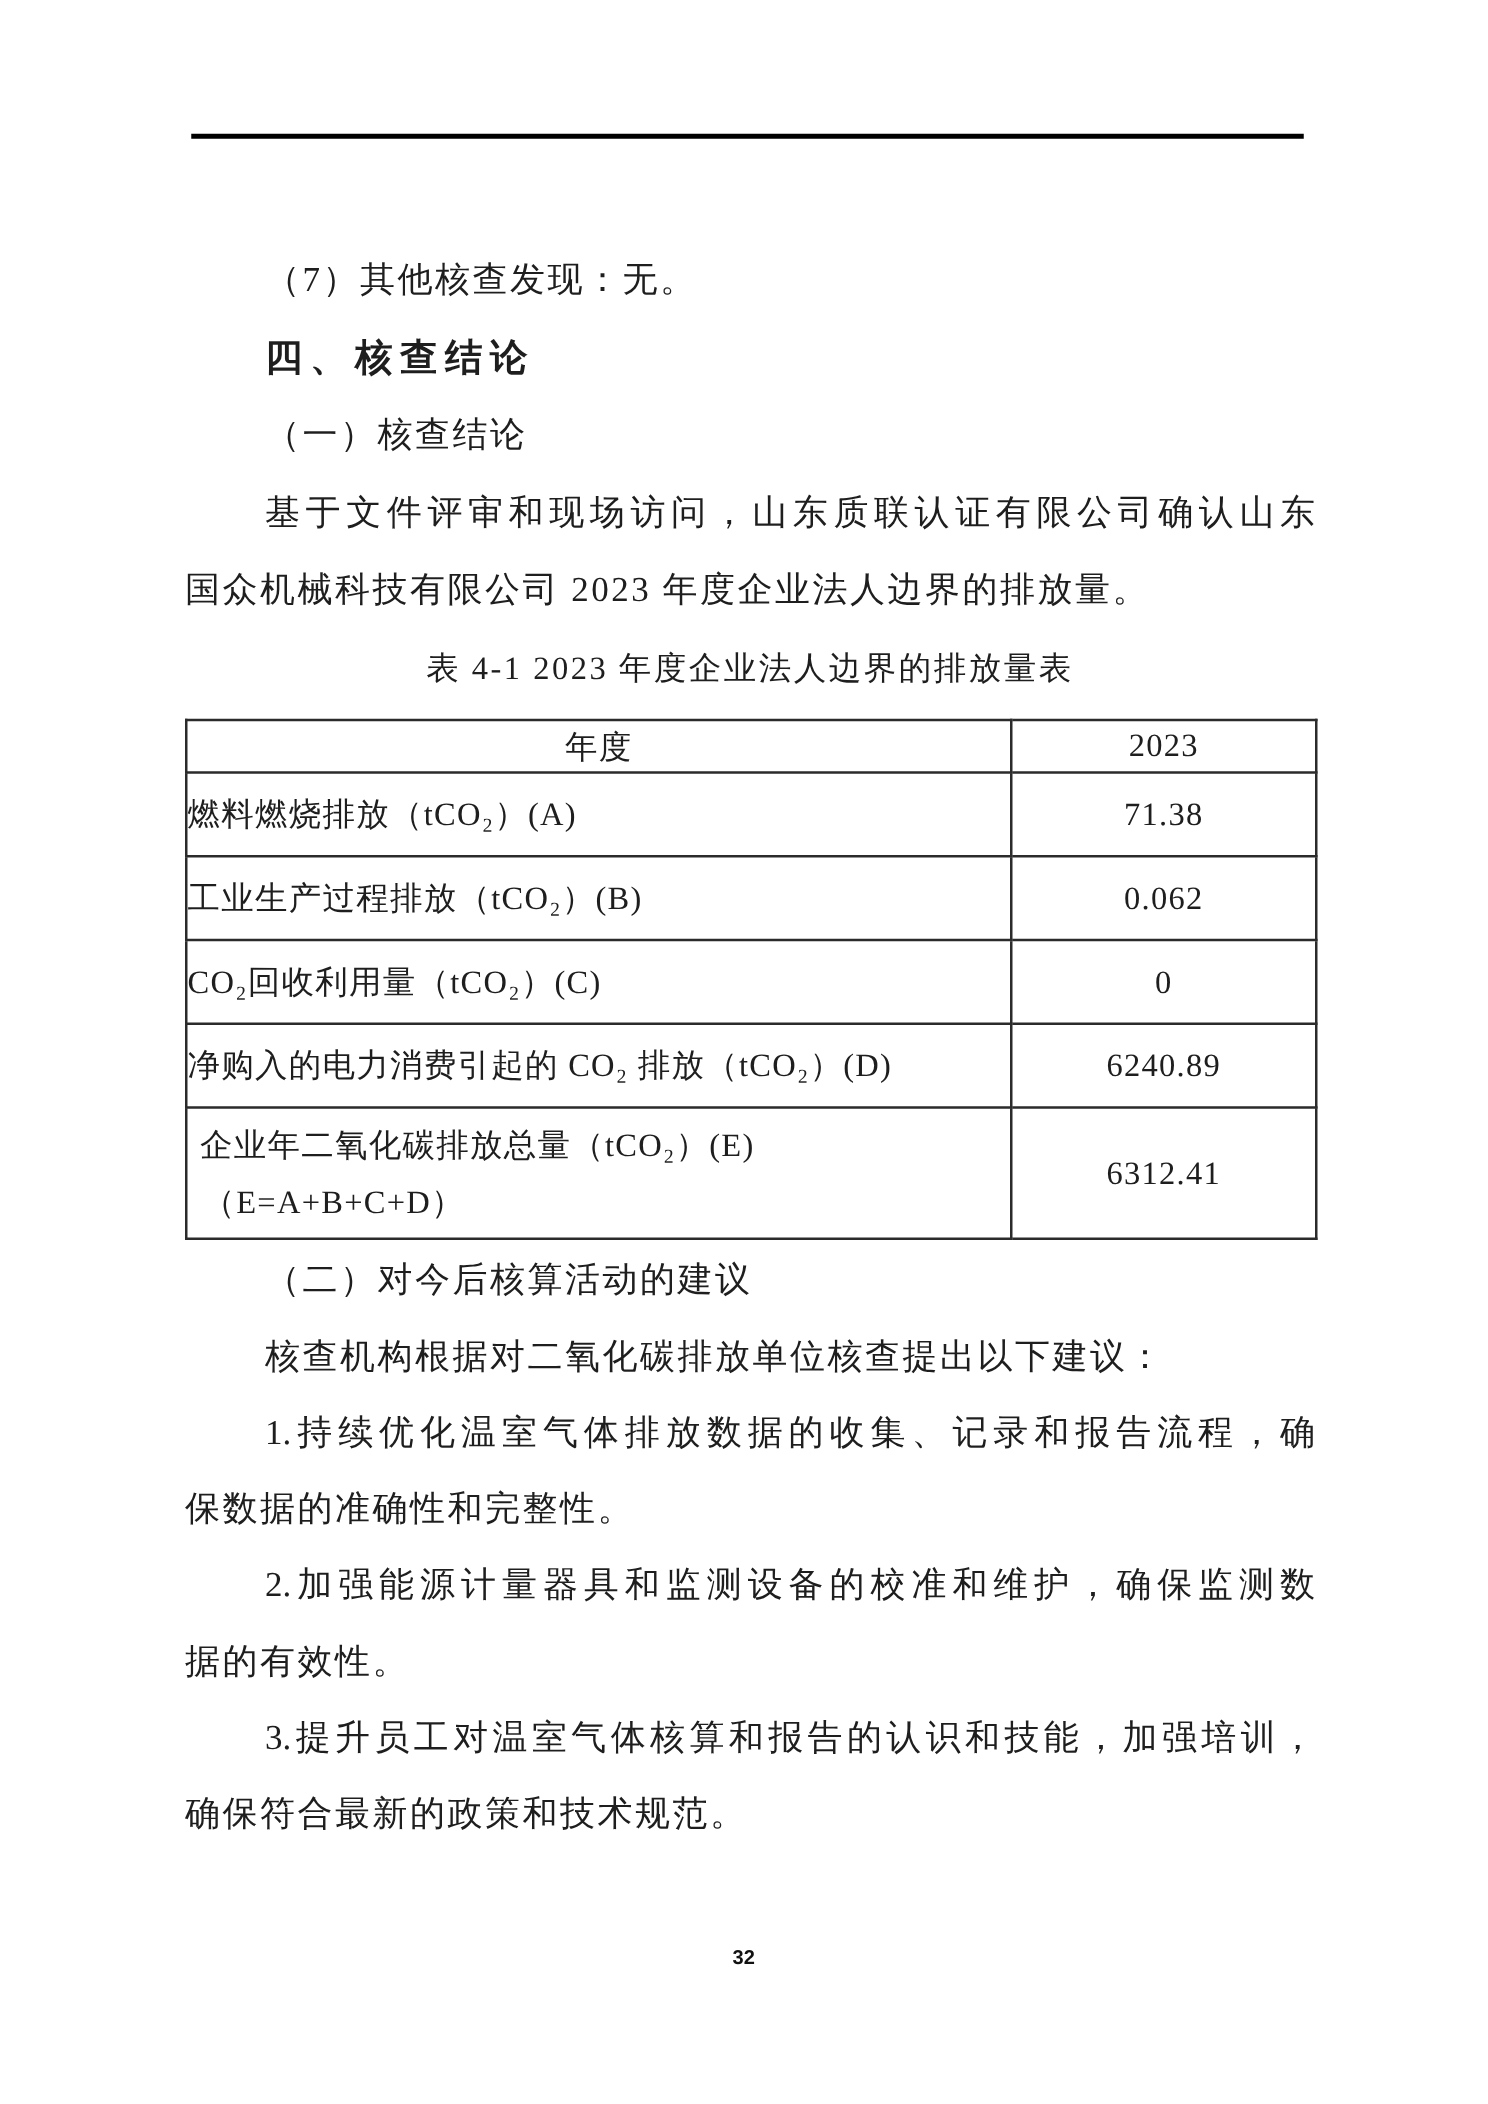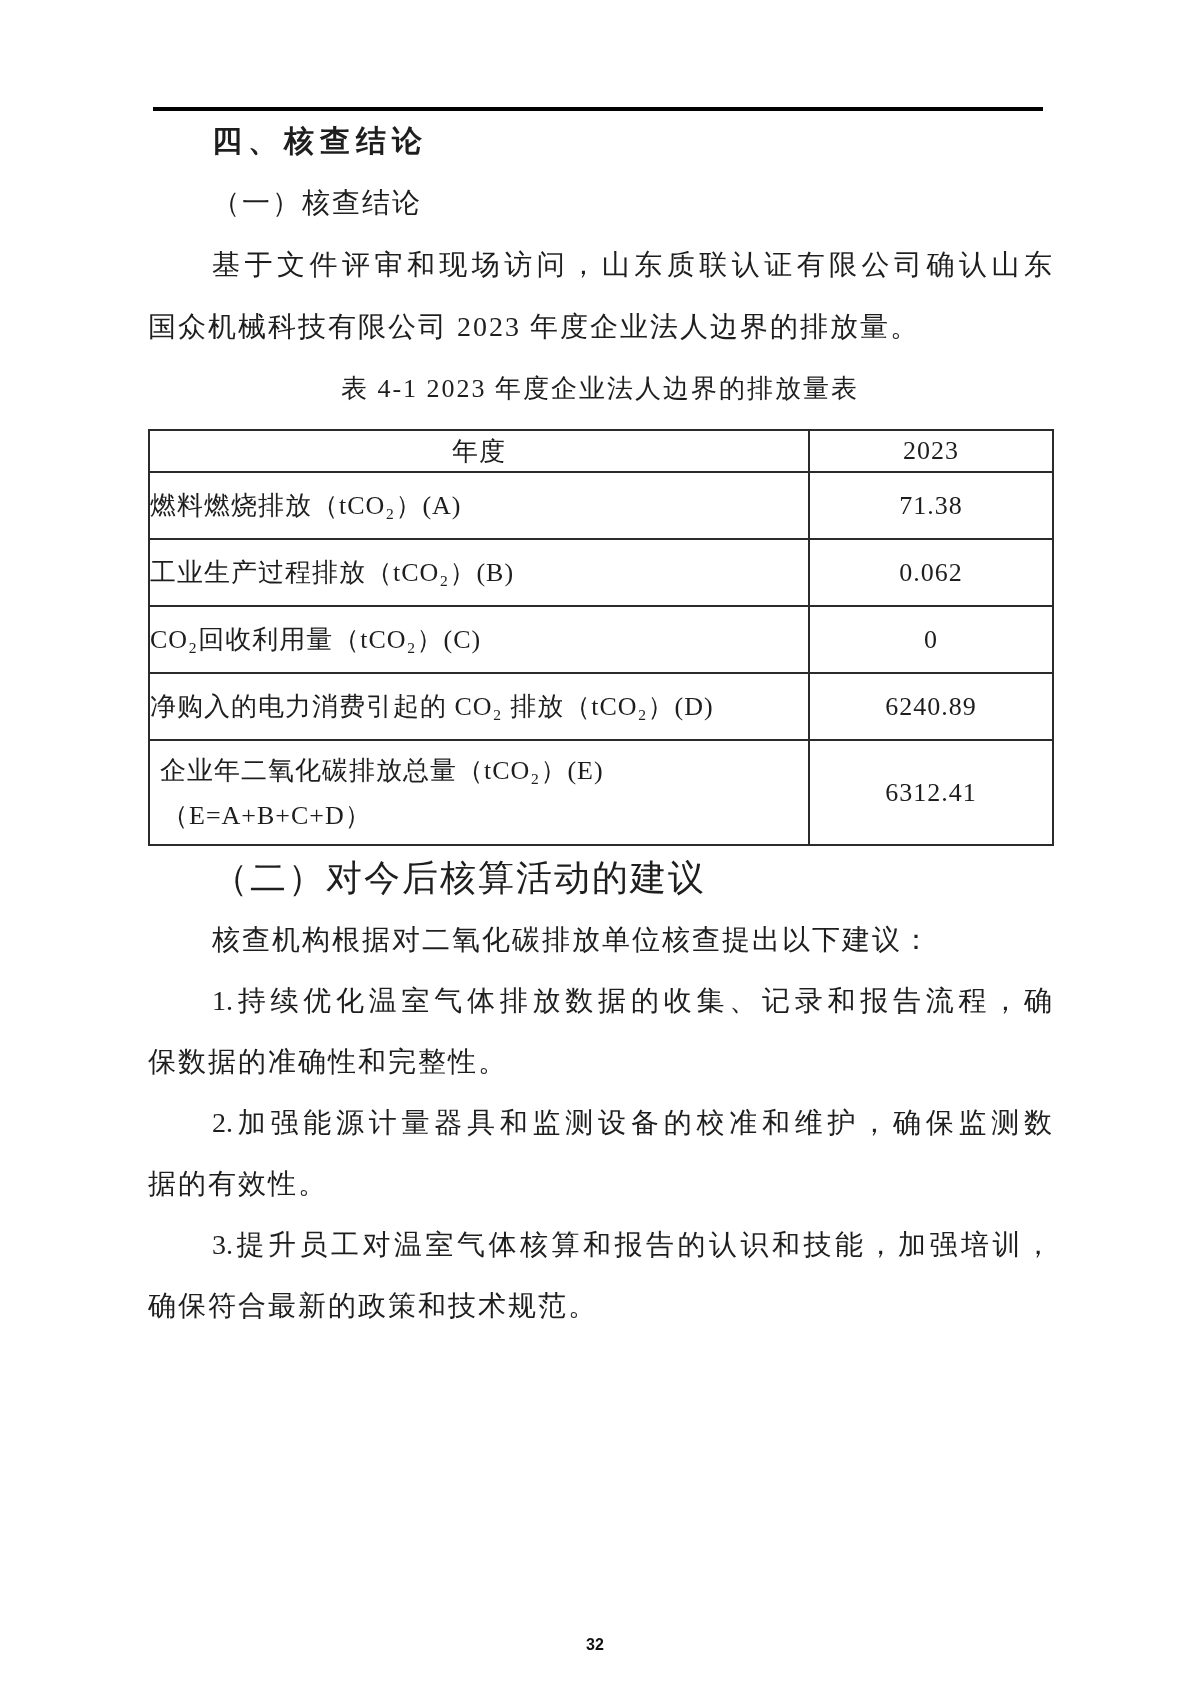--- a/index.html
+++ b/index.html
@@ -67,37 +67,38 @@
   tr.t-row{height:105px;}
   td.label-cell{text-align:left;padding-left:10px;padding-right:6px;}
   th.label-cell{text-align:center;}
   .value-cell{text-align:center;vertical-align:middle;}
   td.total-label{vertical-align:middle;border-radius:30px;}
   .total-label .l1{padding:4px 0 10px 10px;}
   .total-label .l2{padding:0 0 4px 12px;}
   .bottom-lines{margin-top:2px;}
   .bottom-lines .line{line-height:61px;}
   .page-number{
-    position:absolute;left:0;top:1636px;width:1190px;
+    position:absolute;left:0;top:1558px;width:1190px;
     text-align:center;
     font-family:"Liberation Sans","DejaVu Sans",sans-serif;
     font-weight:bold;
     font-size:16px;
     color:#111111;
   }
 </style>
 </head>
 <body>
 
 <div class="page">
 
   <div class="header-rule"></div>
 
   <div class="content">
 
+    <p class="line indent first-line">（7）其他核查发现：无。</p>
 
     <h2 class="line heading indent">四、核查结论</h2>
 
     <h3 class="line indent" style="font-weight:normal;font-size:28px;">（一）核查结论</h3>
 
     <p class="line indent just">基于文件评审和现场访问，山东质联认证有限公司确认山东</p>
     <p class="line">国众机械科技有限公司 2023 年度企业法人边界的排放量。</p>
 
     <div class="caption">表 4-1 2023 年度企业法人边界的排放量表</div>
 
@@ -131,21 +132,21 @@
         <td class="label-cell total-label">
           <div class="l1">企业年二氧化碳排放总量（tCO₂）(E)</div>
           <div class="l2">（E=A+B+C+D）</div>
         </td>
         <td class="value-cell">6312.41</td>
       </tr>
     </tbody>
       </table>
 
     <div class="bottom-lines">
-      <h3 class="line indent" style="font-weight:normal;font-size:36px;">（二）对今后核算活动的建议</h3>
+      <h3 class="line indent" style="font-weight:normal;font-size:28px;">（二）对今后核算活动的建议</h3>
       <p class="line indent">核查机构根据对二氧化碳排放单位核查提出以下建议：</p>
       <p class="line indent just">1.持续优化温室气体排放数据的收集、记录和报告流程，确</p>
       <p class="line">保数据的准确性和完整性。</p>
       <p class="line indent just">2.加强能源计量器具和监测设备的校准和维护，确保监测数</p>
       <p class="line">据的有效性。</p>
       <p class="line indent just">3.提升员工对温室气体核算和报告的认识和技能，加强培训，</p>
       <p class="line">确保符合最新的政策和技术规范。</p>
     </div>
 
   </div>

